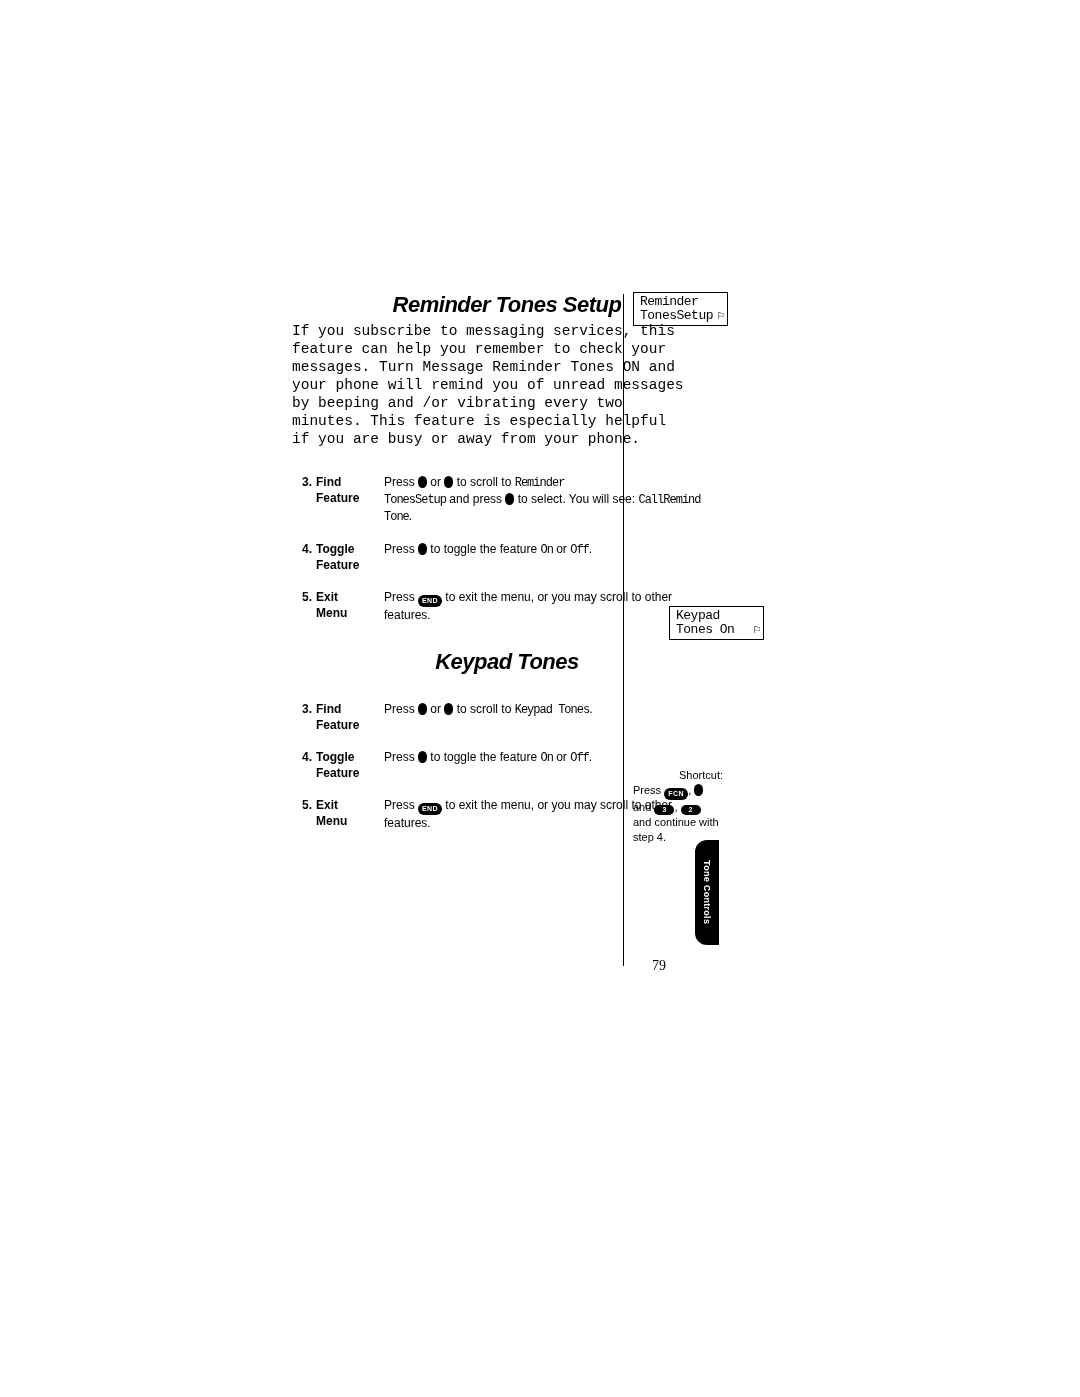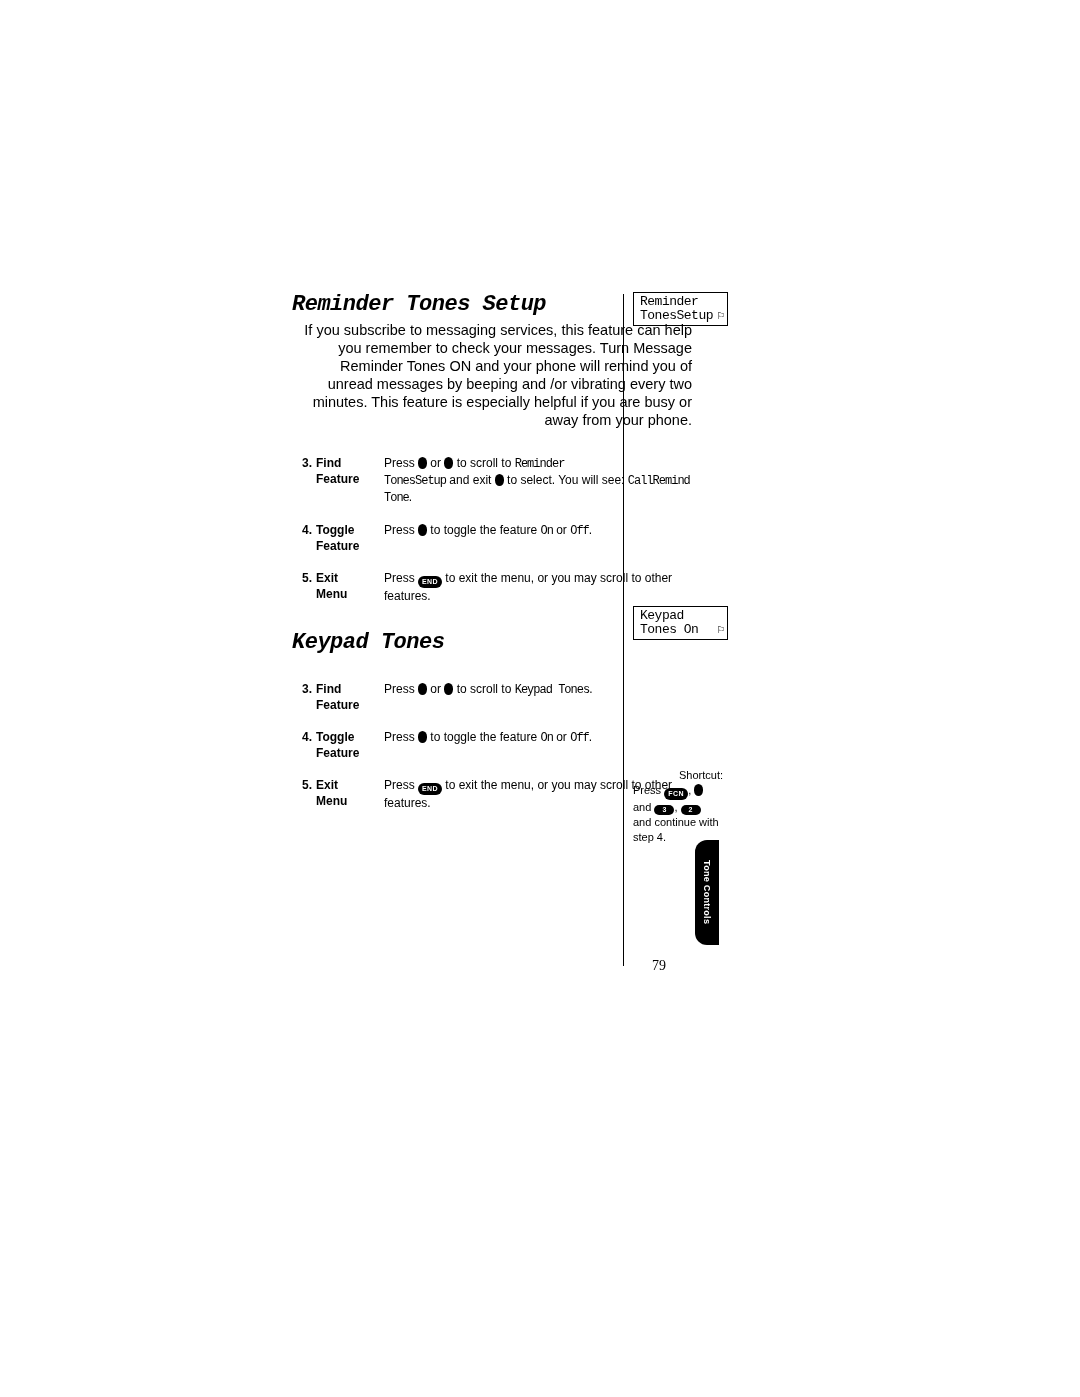--- a/index.html
+++ b/index.html
@@ -25,34 +25,34 @@
   }
   .vline {
     position: absolute;
     left: 623px;
     top: 294px;
     width: 0;
     height: 672px;
     border-left: 1px solid #000;
   }
   h2 {
-    font-family: Liberation Mono, monospace;
+    font-family: Liberation Sans, sans-serif;
     font-style: italic;
     font-weight: 900;
     font-size: 22px;
     letter-spacing: -0.5px;
     margin: 0 0 4px 0;
+    text-align: center;
   }
   .body {
-    font-family: Liberation Sans, sans-serif;
+    font-family: Liberation Mono, monospace;
     font-size: 14.5px;
     line-height: 18px;
     margin: 0 0 14px 0;
     padding-right: 30px;
-    text-align: right;
   }
   .steps {
     font-size: 12px;
     line-height: 16px;
     margin-left: 10px;
     margin-bottom: 26px;
     margin-top: 26px;
   }
   .step {
     display: flex;
@@ -186,21 +186,21 @@
   <div class="steps">
 
     <div class="step">
       <div class="step-label">
         <span class="num">3.</span><span class="nm">Find</span>
         <span class="sub">Feature</span>
       </div>
       <div class="step-desc">
         <span>Press </span><span class="icon-dot"></span><span> or </span><span class="icon-dot"></span><span> to scroll to </span><span class="mono">Reminder</span>
         <br>
-        <span class="mono">TonesSetup</span><span> and exit </span><span class="icon-dot"></span><span> to select. You will see: </span><span class="mono">CallRemind Tone</span><span>.</span>
+        <span class="mono">TonesSetup</span><span> and press </span><span class="icon-dot"></span><span> to select. You will see: </span><span class="mono">CallRemind Tone</span><span>.</span>
       </div>
     </div>
 
     <div class="step">
       <div class="step-label">
         <span class="num">4.</span><span class="nm">Toggle</span>
         <span class="sub">Feature</span>
       </div>
       <div class="step-desc">
         <span>Press </span><span class="icon-dot"></span><span> to toggle the feature </span><span class="mono">On</span><span> or </span><span class="mono">Off</span><span>.</span>
@@ -255,21 +255,21 @@
 
 </div>
 
 <div class="sidebar">
   <div class="display-box" style="margin-bottom: 280px;">
     <span>Reminder</span><br>
     <span>TonesSetup</span>
     <span class="bell">⚐</span>
   </div>
 
-  <div class="display-box" style="margin-bottom: 128px;">
+  <div class="display-box" style="margin-bottom: 128px; margin-left: 36px;">
     <span>Keypad</span><br>
     <span>Tones On</span>
     <span class="bell">⚐</span>
   </div>
 
   <div class="shortcut">
     <div class="shortcut-title">Shortcut:</div>
     <div>
       <span>Press </span><span class="icon-end">FCN</span><span>, </span><span class="icon-dot"></span>
     </div>

